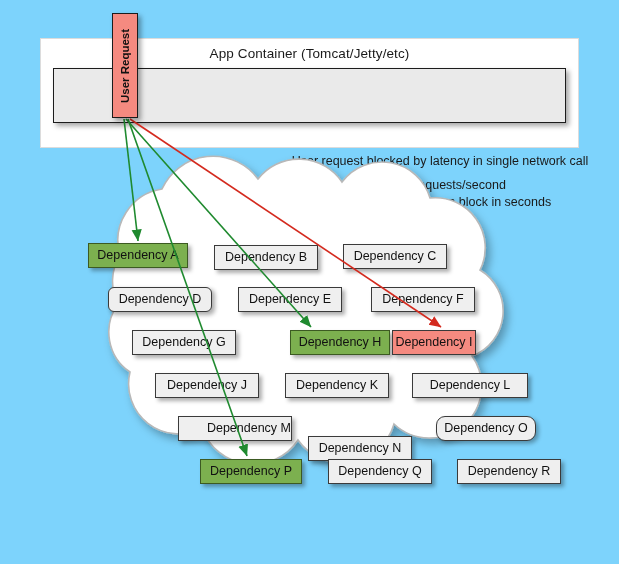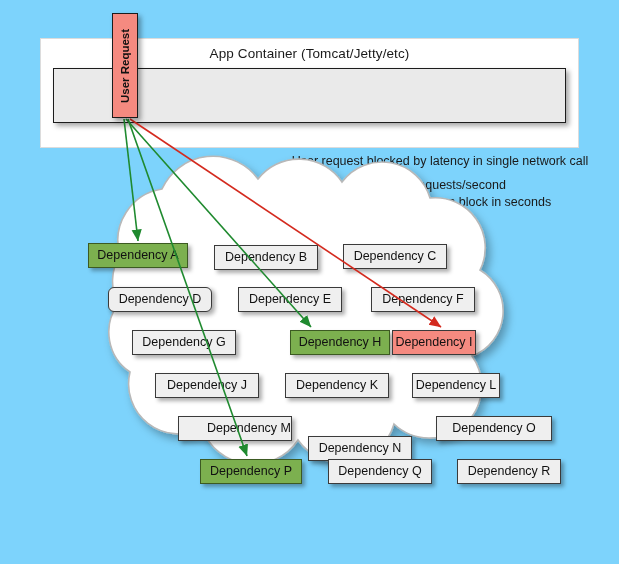--- a/index.html
+++ b/index.html
@@ -186,24 +186,24 @@
       <div class="dep-box" style="left: 214px; top: 245px; width: 104px;">Dependency B</div>
       <div class="dep-box" style="left: 343px; top: 244px; width: 104px;">Dependency C</div>
       <div class="dep-box" style="left: 108px; top: 287px; width: 104px; border-radius: 6px;">Dependency D</div>
       <div class="dep-box" style="left: 238px; top: 287px; width: 104px;">Dependency E</div>
       <div class="dep-box" style="left: 371px; top: 287px; width: 104px;">Dependency F</div>
       <div class="dep-box" style="left: 132px; top: 330px; width: 104px;">Dependency G</div>
       <div class="dep-box green" style="left: 262px; top: 330px; width: 100px; margin-left: 28px;">Dependency H</div>
       <div class="dep-box red" style="left: 392px; top: 330px; width: 84px;">Dependency I</div>
       <div class="dep-box" style="left: 155px; top: 373px; width: 104px;">Dependency J</div>
       <div class="dep-box" style="left: 285px; top: 373px; width: 104px;">Dependency K</div>
-      <div class="dep-box" style="left: 412px; top: 373px; width: 88px;">Dependency L</div>
+      <div class="dep-box" style="left: 412px; top: 373px; width: 116px;">Dependency L</div>
       <div class="dep-box" style="left: 178px; top: 416px; width: 114px; text-align: right;">Dependency M</div>
       <div class="dep-box" style="left: 308px; top: 416px; width: 104px; margin-top: 20px;">Dependency N</div>
-      <div class="dep-box" style="left: 436px; top: 416px; width: 116px;">Dependency O</div>
+      <div class="dep-box" style="left: 436px; top: 416px; width: 100px; border-radius: 9px;">Dependency O</div>
       <div class="dep-box green" style="left: 200px; top: 459px; width: 102px;">Dependency P</div>
       <div class="dep-box" style="left: 328px; top: 459px; width: 104px;">Dependency Q</div>
       <div class="dep-box" style="left: 457px; top: 459px; width: 104px;">Dependency R</div>
     </div>
 
   <svg id="arrows-svg" viewBox="0 0 619 564" xmlns="http://www.w3.org/2000/svg">
     <defs>
       <marker id="arrowGreen" markerWidth="9" markerHeight="9" refX="7.2" refY="3.2" orient="auto" markerUnits="strokeWidth">
         <path d="M0,0 L0,6.4 L7.4,3.2 z" fill="#1f8a2f"></path>
       </marker>

